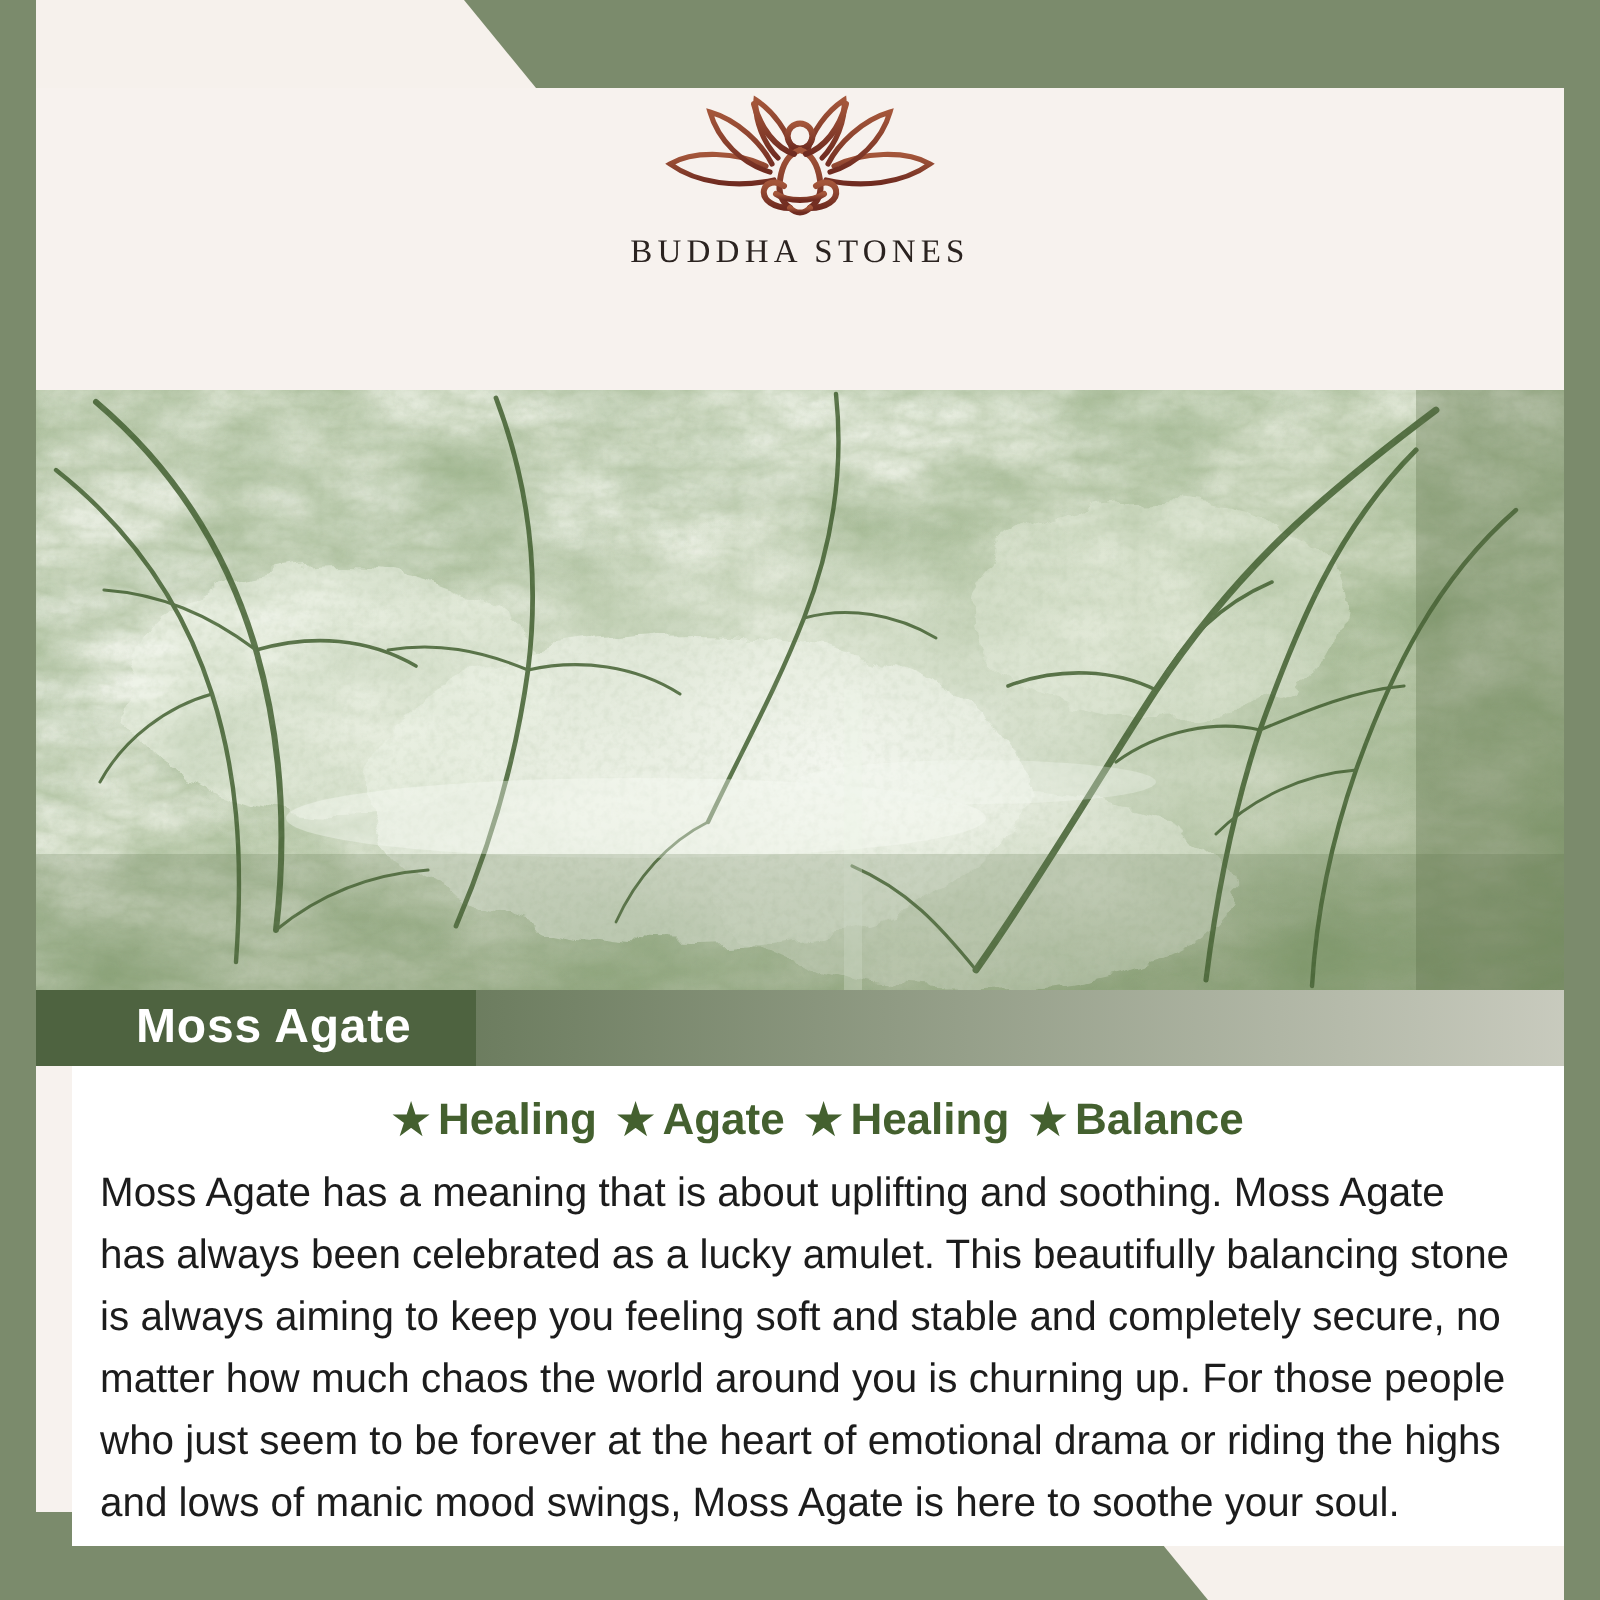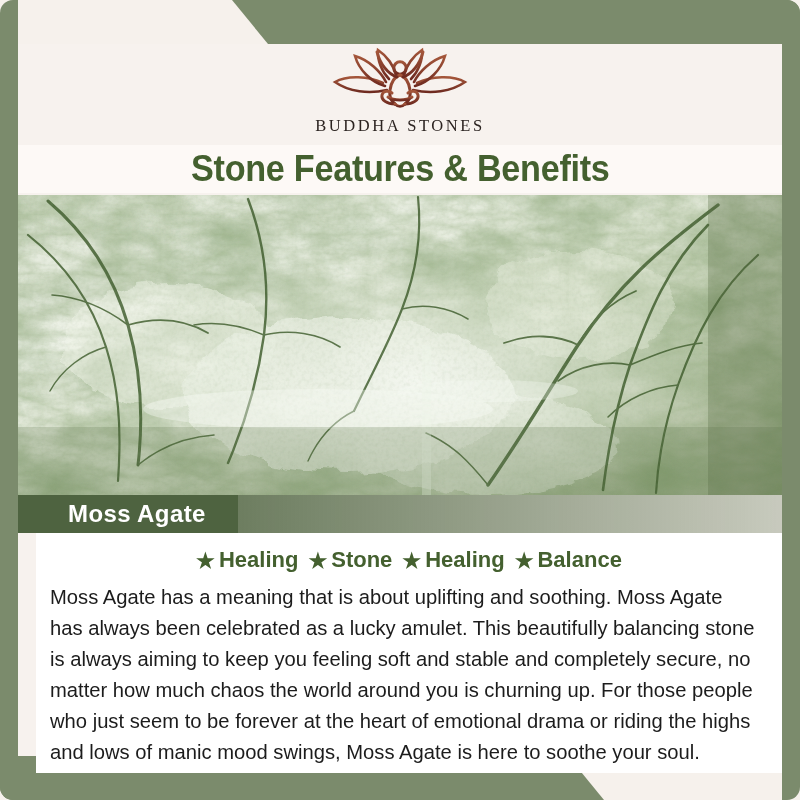--- a/index.html
+++ b/index.html
@@ -9,21 +9,20 @@
     background:#f6f1ec;
     overflow:hidden;
   }
 
   
   #poster{
     position:relative;
     width:800px;height:800px;
     background:#f6f1ec;
     overflow:hidden;
-    border-radius:13px;
   }
 
   
   .band-top{
     position:absolute;
     top:0; left:0; width:800px; height:44px;
     background:#7b8b6c;
     clip-path:polygon(29% 0, 100% 0, 100% 100%, 33.5% 100%, 29% 0);
     z-index:1;
   }
@@ -221,23 +220,20 @@
 
           <path d="M70 58 C62 58 56 54 57 49 C58 45 63 44 67 47"></path>
           <path d="M80 58 C88 58 94 54 93 49 C92 45 87 44 83 47"></path>
           <path d="M63 51 C69 55 81 55 87 51"></path>
           <path d="M70 58 C73 61 77 61 80 58"></path>
         </g>
       </svg>
       <div class="logo-text">BUDDHA STONES</div>
     </div>
 
-    <div class="title-band">
-      <div class="title">Stone Features &amp; Benefits</div>
-    </div>
 
     <div class="photo">
       <svg viewBox="0 0 764 300" preserveAspectRatio="none">
         <defs>
           <linearGradient id="bg" x1="0" y1="0" x2="1" y2="1">
             <stop offset="0%" stop-color="#dfe6d6"></stop>
             <stop offset="28%" stop-color="#eef2e8"></stop>
             <stop offset="55%" stop-color="#d6dfca"></stop>
             <stop offset="100%" stop-color="#9fae8c"></stop>
           </linearGradient>
@@ -338,21 +334,21 @@
 
     <div class="card">
 
       <div class="features">
         <span class="feat">
           <span class="star">★</span>
           <span class="txt">Healing</span>
         </span>
         <span class="feat">
           <span class="star">★</span>
-          <span class="txt">Stone</span>
+          <span class="txt">Agate</span>
         </span>
         <span class="feat">
           <span class="star">★</span>
           <span class="txt">Healing</span>
         </span>
         <span class="feat">
           <span class="star">★</span>
           <span class="txt">Balance</span>
         </span>
       </div>

